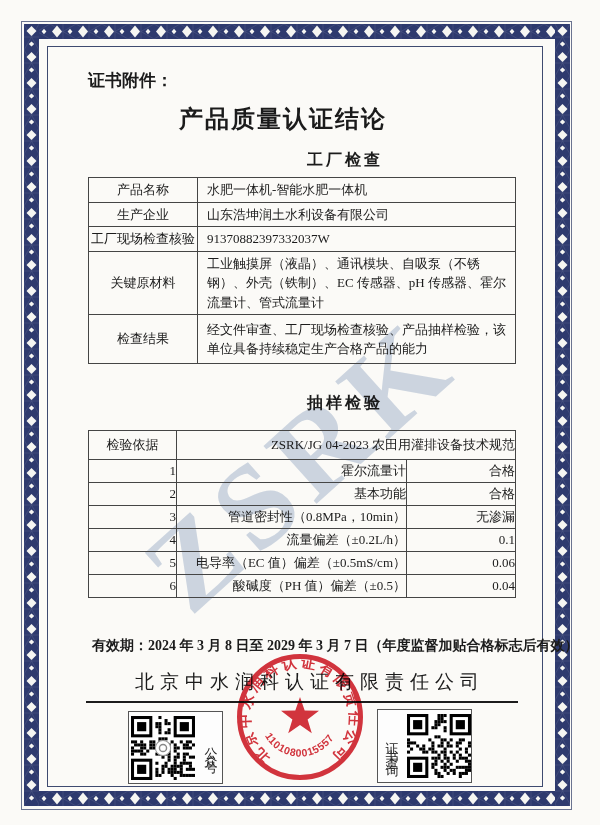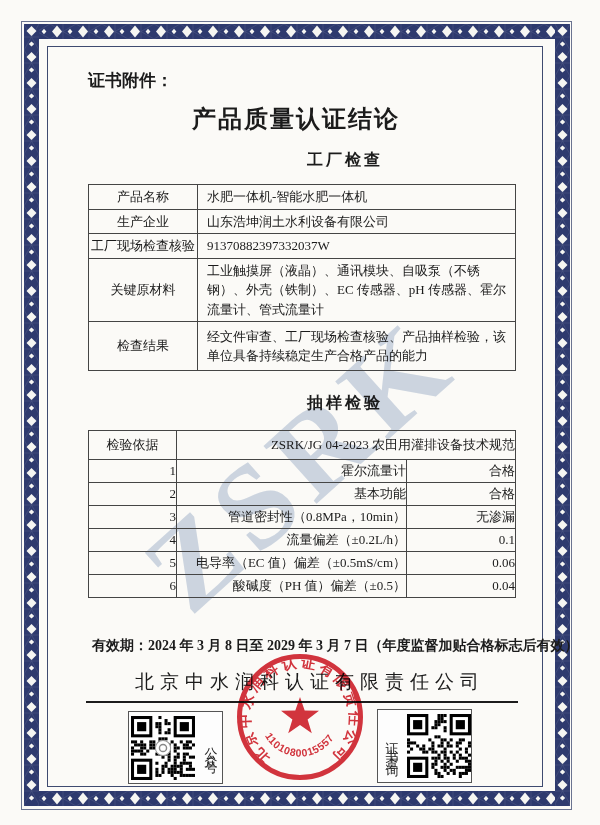--- a/index.html
+++ b/index.html
@@ -21,38 +21,38 @@
   .watermark { position:absolute; left:55px; top:340px; width:490px; height:250px;
                display:flex; align-items:center; justify-content:center;
                transform:rotate(-42deg); font-family:"Liberation Serif",serif;
                font-size:120px; font-weight:bold; letter-spacing:10px;
                color:#9fb0c8; opacity:.5; z-index:1; pointer-events:none; }
 
   
   .content { position:absolute; inset:0; z-index:2; color:#1b1b1b; }
   .attach { position:absolute; left:88px; top:69px; font-family:"Liberation Sans",sans-serif;
             font-weight:bold; font-size:17px; }
-  .doc-title { position:absolute; left:48px; top:103px; width:496px; text-align:center;
+  .doc-title { position:absolute; left:35px; top:103px; width:496px; text-align:center;
                font-family:"Liberation Sans",sans-serif; font-weight:bold; font-size:24px;
                letter-spacing:2px; }
   .section-title { position:absolute; left:47px; width:596px; text-align:center;
                font-family:"Liberation Sans",sans-serif; font-weight:bold; font-size:16px;
                letter-spacing:3px; }
   .section-title.factory { top:150px; }
   .section-title.sampling { top:393px; }
 
   
   table { position:absolute; border-collapse:collapse; table-layout:fixed;
           background:transparent; }
   td, th { border:1.5px solid #454545; font-size:13px; font-weight:normal;
            color:#1b1b1b; line-height:1.5; }
   .t-label { text-align:center; }
   .t-value { text-align:left; padding:2px 9px; }
   .t-center { text-align:right; }
-  #factory-table { left:88px; top:184px; width:427px;padding-left:20px; }
+  #factory-table { left:88px; top:177px; width:427px;padding-left:20px; }
   #sampling-table { left:88px; top:430px; width:427px; }
 
   .validity { position:absolute; left:92px; top:637px; font-size:14px; font-weight:bold; }
   .company-line { position:absolute; left:62px; top:669px; width:496px; text-align:center;
                   font-size:19px; letter-spacing:6px; }
   .sign-rule { position:absolute; left:86px; top:701px; width:432px; height:0;
                border-top:2px solid #1c1c1c; }
 
   
   .qr-box { position:absolute; border:1.2px solid #555; background:#fdfdfd;

